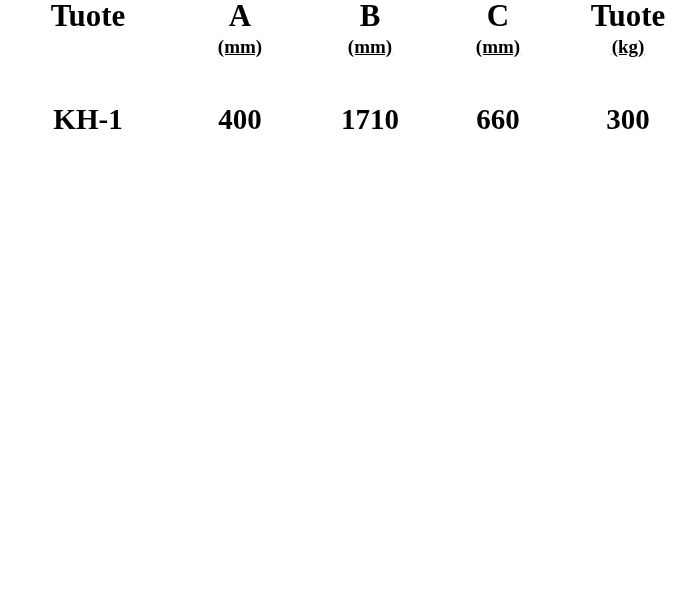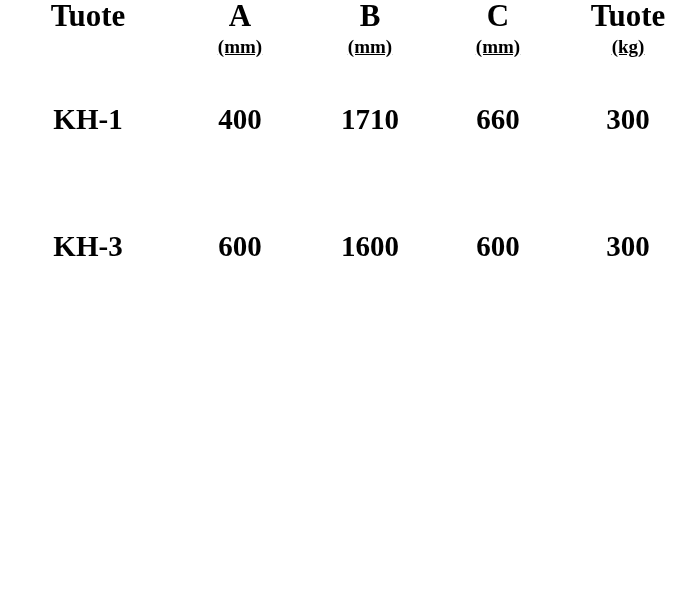--- a/index.html
+++ b/index.html
@@ -130,32 +130,15 @@
         <td class="val-b">
           <span class="cell-text">1710</span>
         </td>
         <td class="val-c">
           <span class="cell-text">660</span>
         </td>
         <td class="val-weight">
           <span class="cell-text">300</span>
         </td>
       </tr>
-      <tr>
-        <td class="product-cell">
-          <span class="cell-text">KH-3</span>
-        </td>
-        <td class="val-a">
-          <span class="cell-text">600</span>
-        </td>
-        <td class="val-b">
-          <span class="cell-text">1600</span>
-        </td>
-        <td class="val-c">
-          <span class="cell-text">600</span>
-        </td>
-        <td class="val-weight">
-          <span class="cell-text">300</span>
-        </td>
-      </tr>
     </tbody>
   </table>
 </div>
 
 </body></html>

